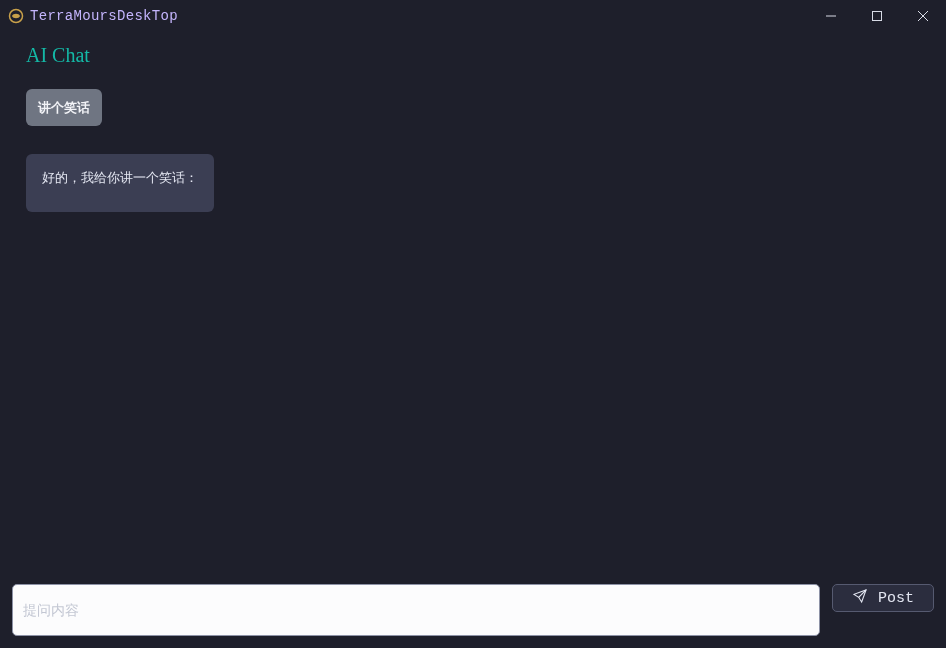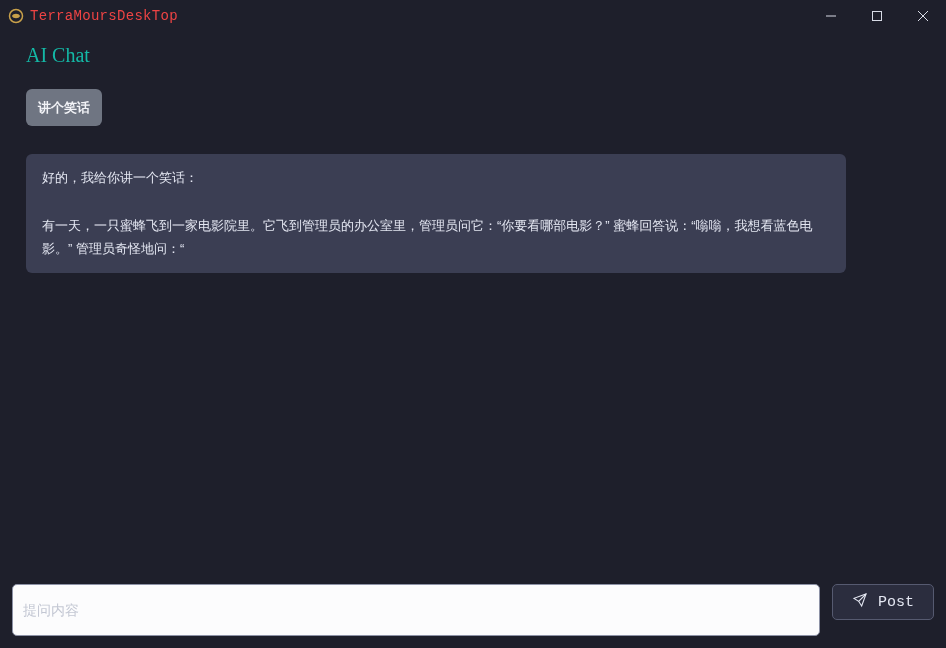--- a/index.html
+++ b/index.html
@@ -13,21 +13,21 @@
       display: flex;
       flex-direction: column;
     }
     .titlebar {
       height: 32px;
       display: flex;
       align-items: center;
       justify-content: space-between;
       padding-left: 8px;
       font-size: 14px;
-      color: #ef4444;
+      color: #c4b5fd;
     }
     .titlebar-left { display: flex; align-items: center; gap: 6px; }
     .app-icon {
       width: 16px; height: 16px;
       display: inline-flex; align-items: center; justify-content: center;
     }
     .app-icon svg { width: 16px; height: 16px; }
     .app-title { font-family: Consolas, "Courier New", monospace; font-size: 14px; letter-spacing: 0.3px; }
     .win-controls { display: flex; }
     .win-btn {
@@ -51,21 +51,21 @@
       background: #6f7582;
       color: #f2f3f7;
       padding: 7px 12px;
     }
     .bubble.ai {
       background: #3b3e53;
       color: #e4e7f2;
       padding: 12px 16px;
       max-width: 820px;
     }
-    .ai-intro { margin-bottom: 24px; }
+    .ai-intro { margin-bottom: 10px; }
     .compose {
       display: flex;
       gap: 12px;
       padding: 0 12px 12px 12px;
       align-items: stretch;
     }
     .compose-input {
       flex: 1;
       height: 52px;
       border-radius: 5px;
@@ -73,21 +73,21 @@
       background: #fcfcfd;
       padding: 0 10px;
       font-size: 14px;
       color: #222;
       outline: none;
       font-family: "Microsoft YaHei", sans-serif;
     }
     .compose-input::placeholder { color: #c3c7d3; }
     .post-btn {
       width: 102px;
-      height: 36px;
+      height: 28px;
       border-radius: 5px;
       border: 1px solid #565a70;
       background: #2b2d3e;
       color: #e4e7f2;
       font-family: Consolas, "Courier New", monospace;
       font-size: 15px;
       display: flex;
       align-items: center;
       justify-content: center;
       gap: 10px;
@@ -130,21 +130,20 @@
 
 <div class="page-header">AI Chat</div>
 
 <div class="chat-window">
   <div class="row user">
     <div class="bubble user">讲个笑话</div>
   </div>
   <div class="row ai">
     <div class="bubble ai">
       <div class="ai-intro">好的，我给你讲一个笑话：</div>
-      <div>有一天，一只蜜蜂飞到一家电影院里。它飞到管理员的办公室里，管理员问它：“你要看哪部电影？” 蜜蜂回答说：“嗡嗡，我想看蓝色电影。” 管理员奇怪地问：“</div>
     </div>
   </div>
 </div>
 
 <div class="compose">
   <input class="compose-input" type="text" placeholder="提问内容" style="">
   <button class="post-btn">
     <span>
       <svg viewBox="0 0 24 24">
         <line x1="21" y1="3" x2="10" y2="14"></line>

